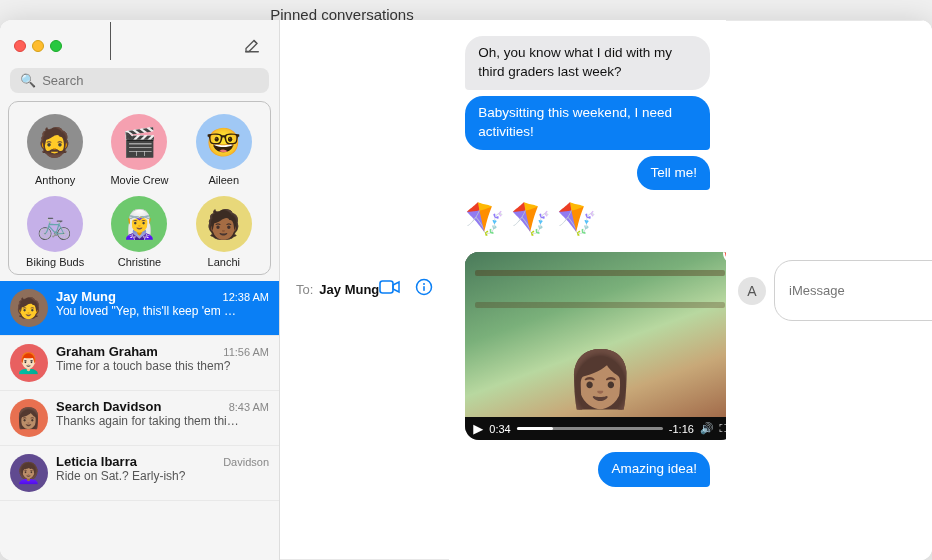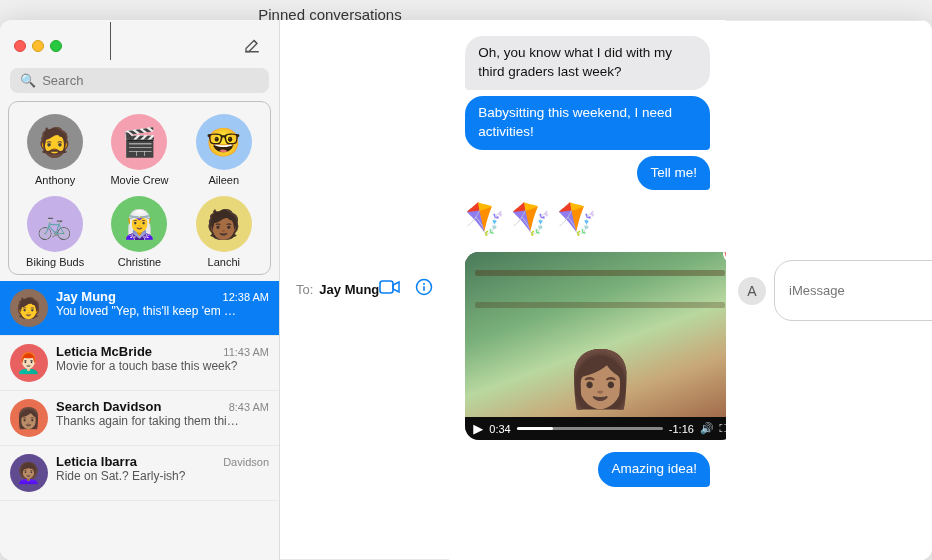--- a/index.html
+++ b/index.html
@@ -14,21 +14,21 @@
     }
 
     .annotation {
       text-align: center;
       font-size: 15px;
       color: #333;
       padding: 6px 0 4px 0;
       background: transparent;
       position: absolute;
       top: 0;
-      left: 180px;
+      left: 192px;
       width: 300px;
       z-index: 100;
     }
     .annotation-line {
       position: absolute;
       top: 22px;
       left: 110px;
       width: 1px;
       height: 38px;
       background: #555;
@@ -477,24 +477,24 @@
         <span class="chat-name">Jay Mung</span>
         <span class="chat-time">12:38 AM</span>
       </div>
       <div class="chat-preview">You loved "Yep, this'll keep 'em occupied. 😏"</div>
     </div>
   </div>
         <div class="chat-item">
     <div class="chat-avatar av-graham">👨🏻‍🦰</div>
     <div class="chat-info">
       <div class="chat-header-row">
-        <span class="chat-name">Leticia McBride</span>
-        <span class="chat-time">11:43 AM</span>
-      </div>
-      <div class="chat-preview">Movie for a touch base this week?</div>
+        <span class="chat-name">Graham Graham</span>
+        <span class="chat-time">11:56 AM</span>
+      </div>
+      <div class="chat-preview">Time for a touch base this them?</div>
     </div>
   </div>
         <div class="chat-item">
     <div class="chat-avatar av-darla">👩🏽</div>
     <div class="chat-info">
       <div class="chat-header-row">
         <span class="chat-name">Search Davidson</span>
         <span class="chat-time">8:43 AM</span>
       </div>
       <div class="chat-preview">Thanks again for taking them this weekend! ❤️</div>

